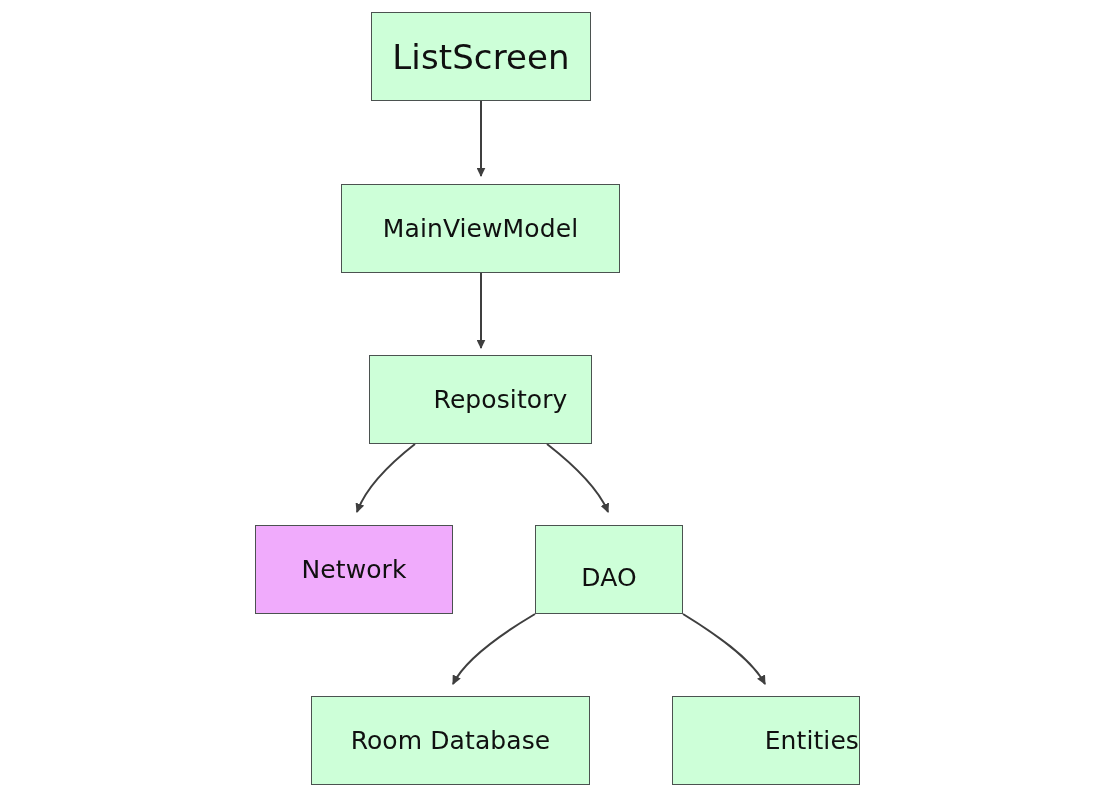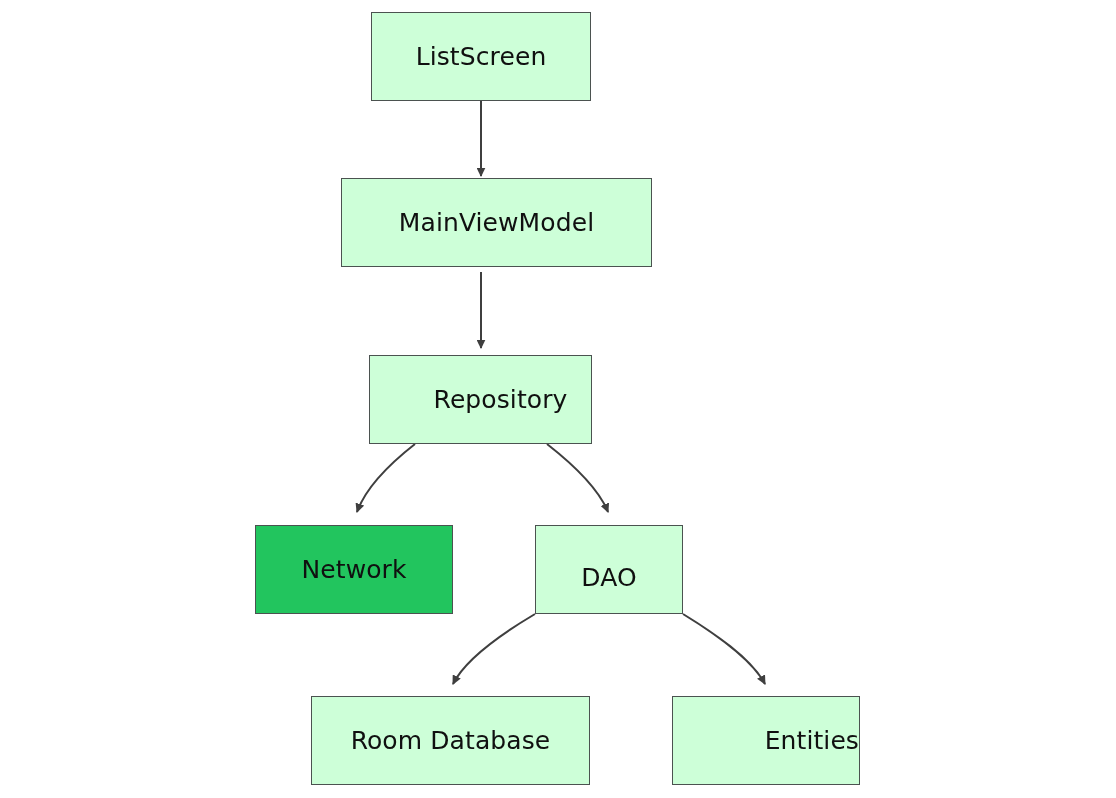--- a/index.html
+++ b/index.html
@@ -61,32 +61,32 @@
         <path d="M 481 101 L 481 176" fill="none" stroke="#3f3f3f" stroke-width="2" marker-end="url(#arrowhead)"></path>
         <path d="M 481 272 L 481 348" fill="none" stroke="#3f3f3f" stroke-width="2" marker-end="url(#arrowhead)"></path>
         <path d="M 415 444 C 392 462 366 487 357 512" fill="none" stroke="#3f3f3f" stroke-width="2" marker-end="url(#arrowhead)"></path>
         <path d="M 547 444 C 570 462 598 487 608 512" fill="none" stroke="#3f3f3f" stroke-width="2" marker-end="url(#arrowhead)"></path>
         <path d="M 535 614 C 503 633 466 658 453 684" fill="none" stroke="#3f3f3f" stroke-width="2" marker-end="url(#arrowhead)"></path>
         <path d="M 683 614 C 714 633 751 658 765 684" fill="none" stroke="#3f3f3f" stroke-width="2" marker-end="url(#arrowhead)"></path>
       </g>
   </svg>
 
   <div class="node" style="left: 371px; top: 12px; width: 220px; height: 89px; background: rgb(205, 255, 216); border-color: rgb(75, 82, 80); border-width: 1.6px;">
-    <span class="node-label" style="color: rgb(16, 16, 16); font-size: 25px;">ListScreen</span>
+    <span class="node-label" style="color: rgb(16, 16, 16); font-size: 34px;">ListScreen</span>
   </div>
 
-  <div class="node" style="left: 341px; top: 178px; width: 311px; height: 89px; background: rgb(205, 255, 216); border-color: rgb(75, 82, 80); border-width: 1.6px;">
+  <div class="node" style="left: 341px; top: 184px; width: 279px; height: 89px; background: rgb(205, 255, 216); border-color: rgb(75, 82, 80); border-width: 1.6px;">
     <span class="node-label" style="color: rgb(16, 16, 16); font-size: 25px;">MainViewModel</span>
   </div>
 
   <div class="node" style="left: 369px; top: 355px; width: 223px; height: 89px; background: rgb(205, 255, 216); border-color: rgb(75, 82, 80); border-width: 1.6px; padding-left: 40px;">
     <span class="node-label" style="color: rgb(16, 16, 16); font-size: 25px;">Repository</span>
   </div>
 
-  <div class="node" style="left: 255px; top: 525px; width: 198px; height: 89px; background: #22c55e; border-color: rgb(75, 82, 80); border-width: 1.6px;">
+  <div class="node" style="left: 255px; top: 525px; width: 198px; height: 89px; background: #f0abfc; border-color: rgb(75, 82, 80); border-width: 1.6px;">
     <span class="node-label" style="color: rgb(16, 16, 16); font-size: 25px;">Network</span>
   </div>
 
   <div class="node" style="left: 535px; top: 525px; width: 148px; height: 89px; background: rgb(205, 255, 216); border-color: rgb(75, 82, 80); border-width: 1.6px;">
     <span class="node-label" style="color: rgb(16, 16, 16); font-size: 25px; margin-top: 16px;">DAO</span>
   </div>
 
   <div class="node" style="left: 311px; top: 696px; width: 279px; height: 89px; background: rgb(205, 255, 216); border-color: rgb(75, 82, 80); border-width: 1.6px;">
     <span class="node-label" style="color: rgb(16, 16, 16); font-size: 25px;">Room Database</span>
   </div>

